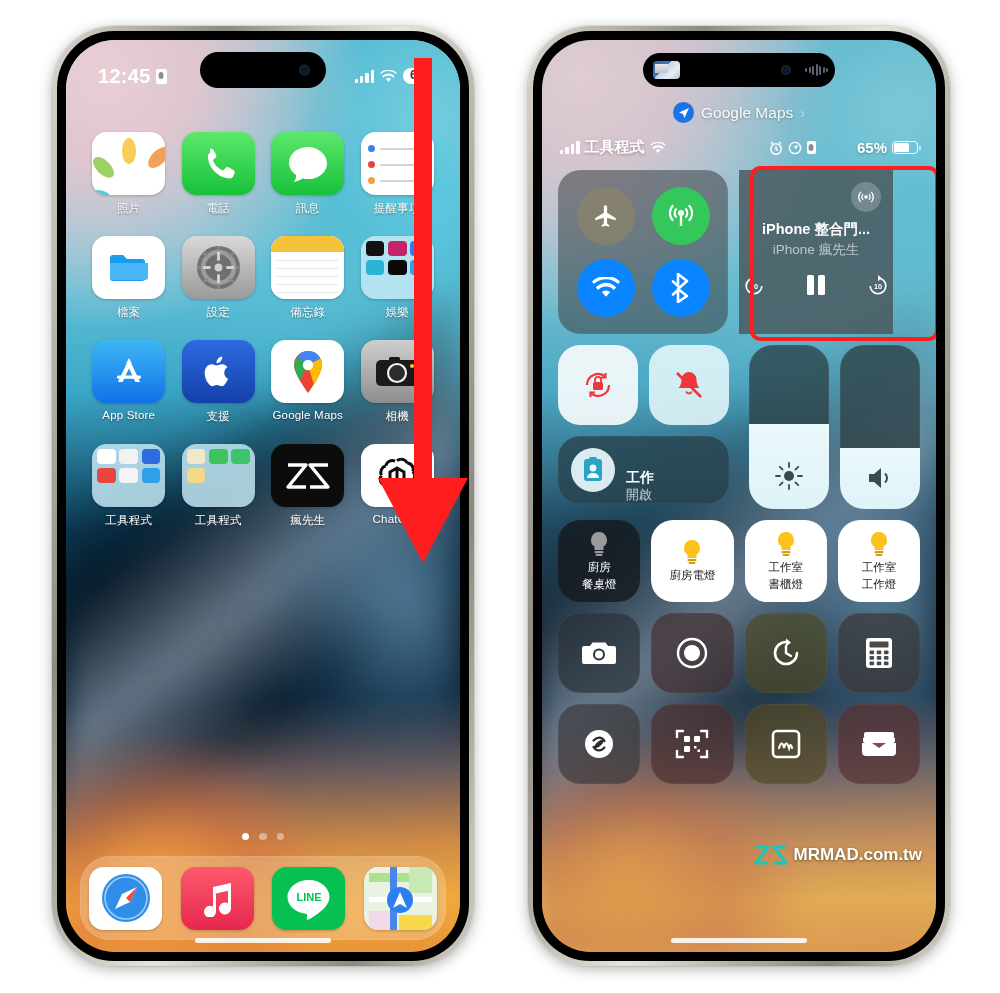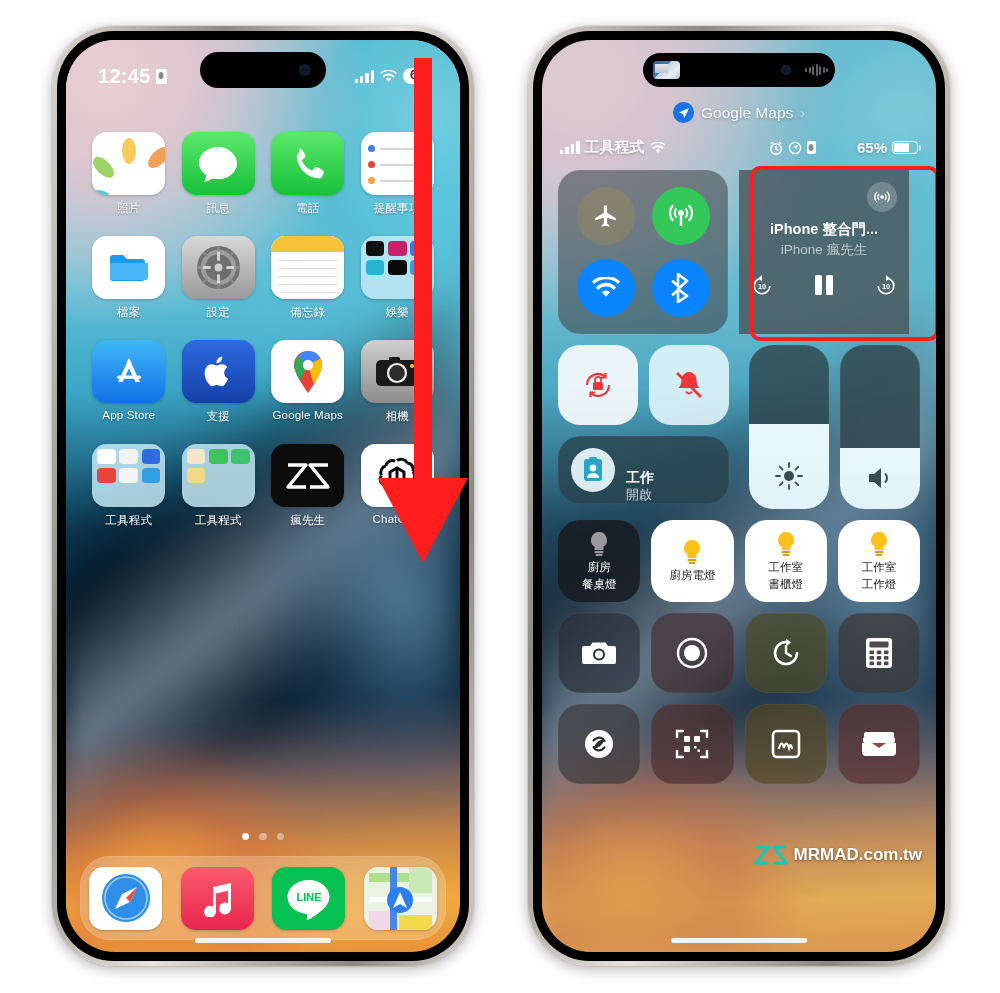--- a/index.html
+++ b/index.html
@@ -266,21 +266,21 @@
     width:170px;height:164px;padding:14px;
     display:grid;grid-template-columns:1fr 1fr;gap:8px;place-items:center;
   }
   .cbtn{ width:58px;height:58px;border-radius:50%;display:flex;align-items:center;justify-content:center; }
   .cbtn.air{ background:rgba(150,135,95,.55); }
   .cbtn.cell{ background:#34c759; }
   .cbtn.wifi{ background:#0a84ff; }
   .cbtn.bt{ background:#0a84ff; }
 
   .media{
-    width:170px;height:164px;padding:14px;
+    width:154px;height:164px;padding:14px;
     background:rgba(73,86,90,.82);
     display:flex;flex-direction:column;align-items:center;justify-content:center;
     position:relative;
   }
   .media .airbtn{
     position:absolute; top:12px; right:12px;
     width:30px;height:30px;border-radius:50%;
     background:rgba(255,255,255,.22);
     display:flex;align-items:center;justify-content:center;
   }
@@ -422,35 +422,35 @@
                 <i style="background:#f0903a;transform:rotate(45deg) translate(-50%,-100%)"></i>
 
                 <i style="background:#3ec0c4;transform:rotate(270deg) translate(-50%,-100%)"></i>
                 <i style="background:#8bc94b;transform:rotate(315deg) translate(-50%,-100%)"></i>
               </div>
             </div>
             <div class="lbl">照片</div>
           </div>
 
           <div class="app">
+            <div class="ico ic-phone">
+              <svg class="phone-glyph" viewBox="0 0 24 24">
+                  <path d="M6.6 2.5c.8-.3 1.7 0 2.1.8l1.7 3c.4.7.2 1.6-.4 2.1l-1.3 1c-.2.2-.3.5-.2.8.5 1.3 1.4 2.6 2.5 3.7s2.4 2 3.7 2.5c.3.1.6 0 .8-.2l1-1.3c.5-.6 1.4-.8 2.1-.4l3 1.7c.8.4 1.1 1.3.8 2.1l-.8 2c-.3.8-1.1 1.4-2 1.4-7.9-.3-14.2-6.6-14.5-14.5 0-.9.6-1.7 1.4-2Z"></path>
+                </svg>
+            </div>
+            <div class="lbl">電話</div>
+          </div>
+
+          <div class="app">
             <div class="ico ic-msg">
               <svg width="42" height="40" viewBox="0 0 42 40">
                   <path d="M21 3C10.5 3 2 10 2 18.7c0 5 2.8 9.4 7.1 12.3.2 3-.9 5.4-2.4 6.8 2.9-.2 6.2-1.4 8.6-3.4 1.8.5 3.7.7 5.7.7 10.5 0 19-7 19-15.7S31.5 3 21 3Z" fill="#fff"></path>
                 </svg>
             </div>
             <div class="lbl">訊息</div>
-          </div>
-
-          <div class="app">
-            <div class="ico ic-phone">
-              <svg class="phone-glyph" viewBox="0 0 24 24">
-                  <path d="M6.6 2.5c.8-.3 1.7 0 2.1.8l1.7 3c.4.7.2 1.6-.4 2.1l-1.3 1c-.2.2-.3.5-.2.8.5 1.3 1.4 2.6 2.5 3.7s2.4 2 3.7 2.5c.3.1.6 0 .8-.2l1-1.3c.5-.6 1.4-.8 2.1-.4l3 1.7c.8.4 1.1 1.3.8 2.1l-.8 2c-.3.8-1.1 1.4-2 1.4-7.9-.3-14.2-6.6-14.5-14.5 0-.9.6-1.7 1.4-2Z"></path>
-                </svg>
-            </div>
-            <div class="lbl">電話</div>
           </div>
 
           <div class="app">
             <div class="ico ic-rem">
               <div class="remlines">
                 <div class="row" style="top:13px">
                     <span class="dot" style="background:#3f7fe8"></span>
                     <span class="ln"></span>
                   </div>
                 <div class="row" style="top:29px">

